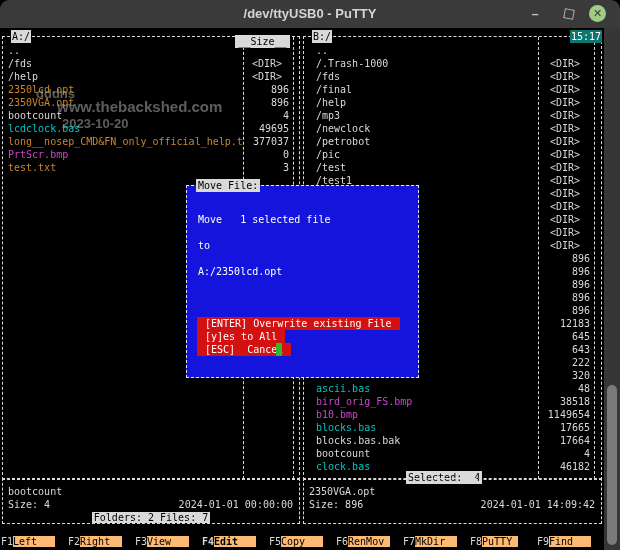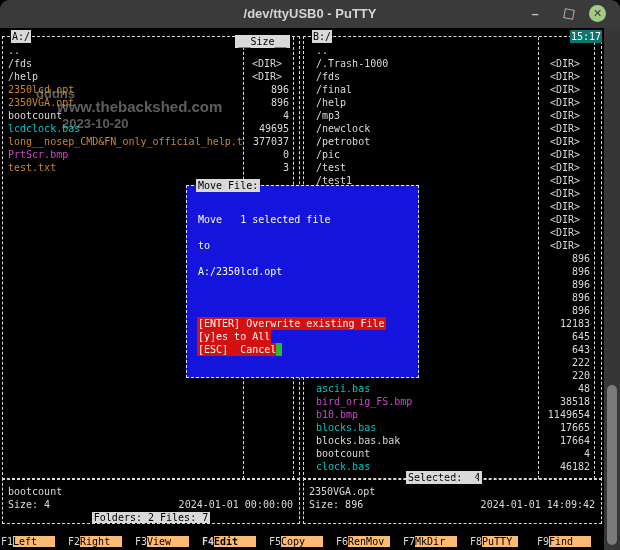--- a/index.html
+++ b/index.html
@@ -49,21 +49,21 @@
   .st-file{top:6px;} .st-size{top:19px;} .st-date{top:19px;right:6px;left:auto;text-align:right;}
   .st-sum{top:32px;text-align:center;left:0;right:0;}
   .st-sum span{padding:0 2px;}
   
   #dialog{position:absolute;left:186px;top:157px;width:231px;height:191px;background:#1414dd;
           border:1px dashed #e8e8e8;}
   #dialog-title{position:absolute;left:9px;top:-7px;height:13px;line-height:13px;padding:0 2px;}
   .dlg-line{position:absolute;left:11px;height:13px;line-height:13px;color:#fff;white-space:pre;}
   #dlg-l1{top:27px;} #dlg-l2{top:53px;} #dlg-l3{top:79px;}
   .dlg-action{position:absolute;left:10px;height:13px;line-height:13px;background:#d41111;color:#fff;
-              white-space:pre;padding:0 1px;}
+              white-space:pre;padding:0 8px;}
   #dlg-a1{top:131px;} #dlg-a2{top:144px;} #dlg-a3{top:157px;}
   #dlg-cursor{position:absolute;left:89px;top:157px;width:6px;height:13px;background:#2eb82e;}
   
   #fnbar{position:absolute;left:0;top:507px;height:14px;width:620px;}
   .fngroup{position:absolute;top:0;height:14px;line-height:14px;white-space:pre;}
   .fkey{color:#d9d9d9;}
   .flabel{background:#fdba74;color:#000;white-space:pre;}
   
   #scrollbar{position:absolute;left:604px;top:0;width:16px;height:522px;background:#363636;}
   #scroll-thumb{position:absolute;left:3px;top:357px;width:10px;height:160px;border-radius:5px;background:#7a7a7a;}
@@ -232,21 +232,21 @@
           <div class="frow" style="top: 306px;">
             <span class="fname c-white"></span>
             <span class="fsize c-white">643</span>
           </div>
           <div class="frow" style="top: 319px;">
             <span class="fname c-white"></span>
             <span class="fsize c-white">222</span>
           </div>
           <div class="frow" style="top: 332px;">
             <span class="fname c-white"></span>
-            <span class="fsize c-white">220</span>
+            <span class="fsize c-white">320</span>
           </div>
           <div class="frow" style="top: 345px;">
             <span class="fname c-cyan">ascii.bas</span>
             <span class="fsize c-white">48</span>
           </div>
           <div class="frow" style="top: 358px;">
             <span class="fname c-magenta">bird_orig_FS.bmp</span>
             <span class="fsize c-white">38518</span>
           </div>
           <div class="frow" style="top: 371px; padding-left: 24px;">

